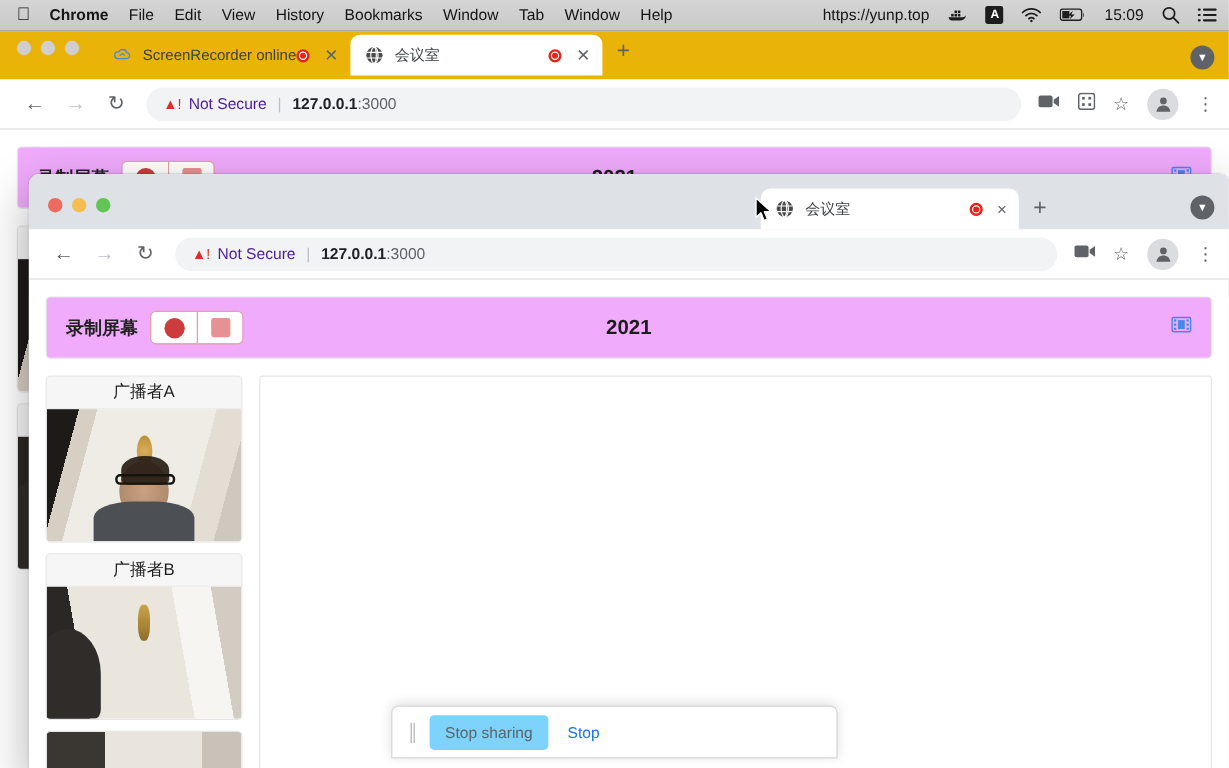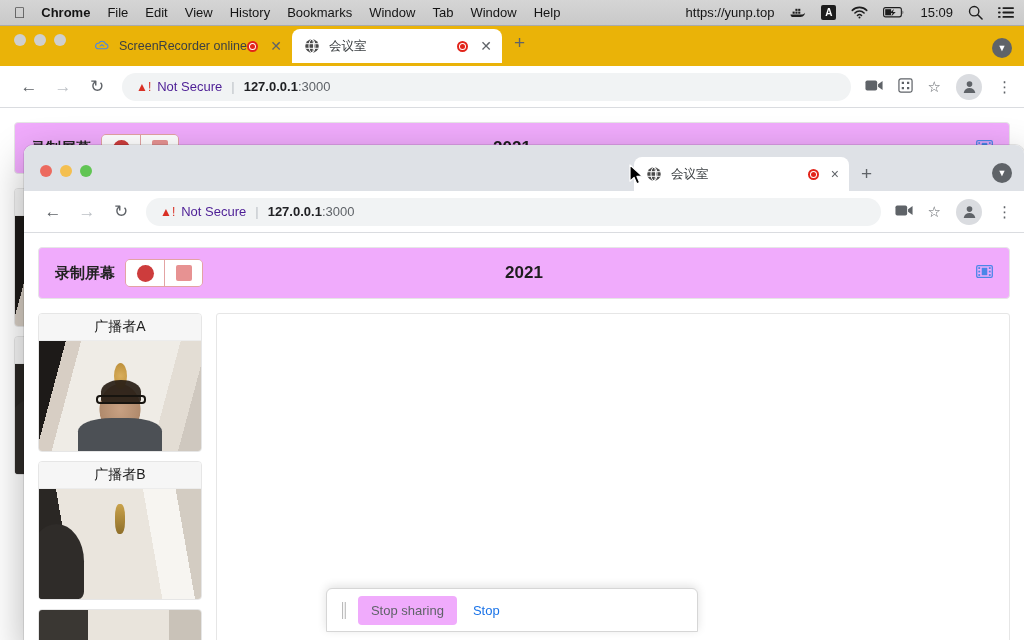--- a/index.html
+++ b/index.html
@@ -213,21 +213,21 @@
     background: #fff; border: 1px solid #d6d6d6;
     border-radius: 6px 6px 0 0;
     box-shadow: 0 -2px 10px rgba(0,0,0,.12);
     display: flex; align-items: center;
     padding: 0 12px; gap: 10px;
     z-index: 70; font-size: 13px; color: #202124;
   }
   .grip { color: #b5b5b5; letter-spacing: -1px; font-size: 14px; }
   .share-text { flex: 1; }
   .stop-btn {
-    background: #f0abfc; color: #5f6368;
+    background: #7dd3fc; color: #5f6368;
     border-radius: 4px; padding: 7px 13px; font-size: 13px;
   }
   .hide-link { color: #1a73e8; font-size: 13px; padding: 0 6px; }
 
   .cursor { position: absolute; left: 629px; top: 164px; z-index: 200; }
 </style>
 </head>
 <body>
 
 <div class="menubar">

